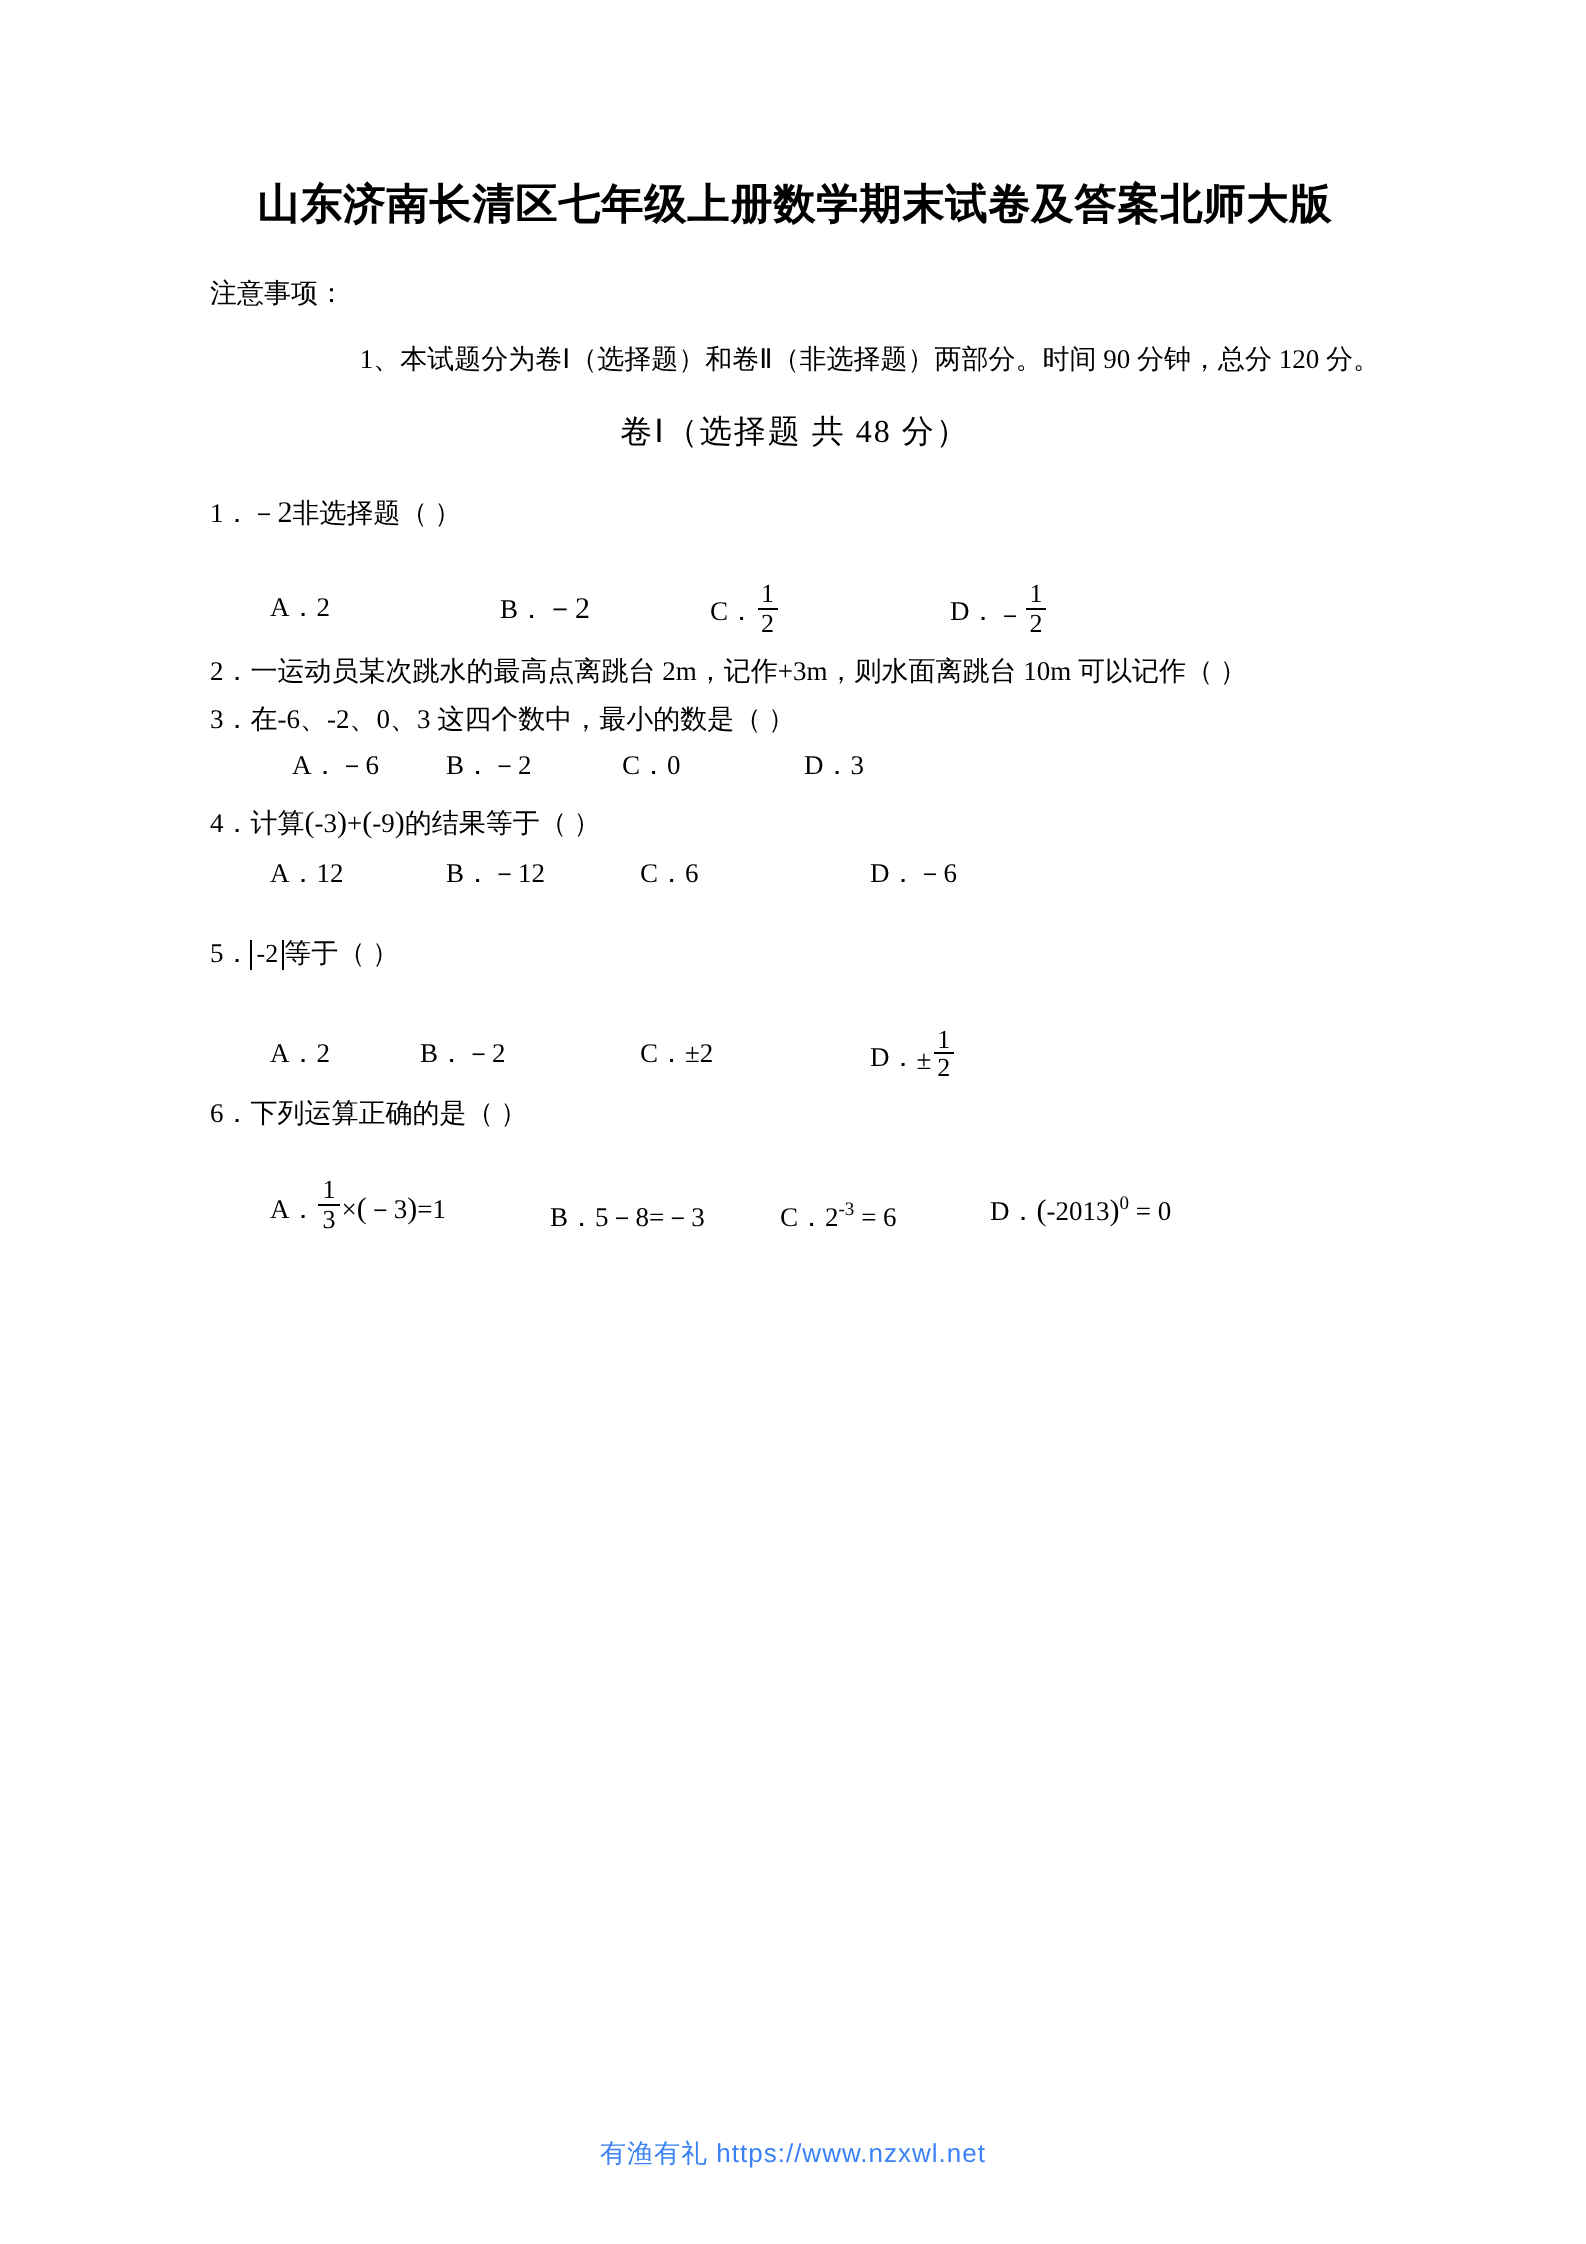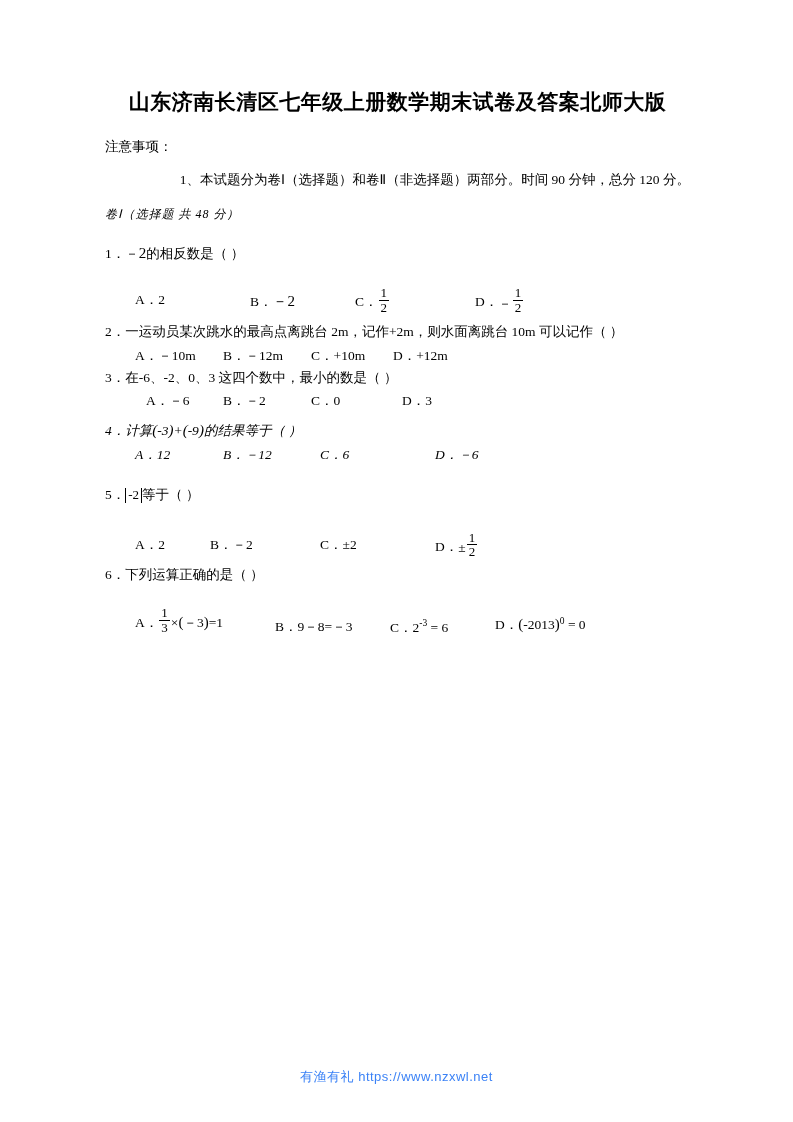--- a/index.html
+++ b/index.html
@@ -40,24 +40,24 @@
     font-size: 13.5px;
     margin: 0 0 14px 0;
   }
   .notice-line {
     font-size: 13.5px;
     margin: 0 0 16px 0;
     line-height: 1.5;
     text-align: right;
   }
   .section-head {
-    font-size: 12px;
+    font-size: 16px;
+    text-align: center;
     margin: 10px 0 18px 0;
     letter-spacing: 1px;
-    font-style: italic;
   }
   .q {
     font-size: 13.5px;
     line-height: 1.6;
     margin: 0 0 4px 0;
     position: relative;
   }
   .q-stem {
     display: block;
     margin-bottom: 2px;
@@ -134,55 +134,41 @@
 
     <h1 class="doc-title">山东济南长清区七年级上册数学期末试卷及答案北师大版</h1>
 
     <p class="notice-head">注意事项：</p>
     <p class="notice-line">1、本试题分为卷Ⅰ（选择题）和卷Ⅱ（非选择题）两部分。时间 90 分钟，总分 120 分。</p>
 
     <p class="section-head">卷Ⅰ（选择题  共 48 分）</p>
 
     <div class="q" style="margin-bottom:10px;">
       <span class="q-stem">
-        <span>1．</span><span>－</span><span class="big">2</span><span>的相反数是（      ）</span>
+        <span>1．</span><span>－</span><span class="big">2</span><span>非选择题（      ）</span>
       </span>
       <span class="opts q1-opts" style="display:block; height:44px; position:relative;">
         <span style="position:absolute; left:30px; top:22px;">
           <span>A．</span><span>2</span>
         </span>
         <span style="position:absolute; left:145px; top:22px;">
           <span>B．</span><span class="big">－2</span>
         </span>
         <span style="position:absolute; left:250px; top:22px;">
           <span>C．</span><span class="fracwrap"><span class="frac"><span class="num">1</span><span class="den">2</span></span></span>
         </span>
         <span style="position:absolute; left:370px; top:22px;">
           <span>D．</span><span class="inline-mid">－</span><span class="fracwrap"><span class="frac"><span class="num">1</span><span class="den">2</span></span></span>
         </span>
       </span>
     </div>
 
     <div class="q" style="margin-bottom:2px;">
       <span class="q-stem">
-        <span>2．</span><span>一运动员某次跳水的最高点离跳台 2m，记作+2m，则水面离跳台 10m 可以记作（      ）</span>
-      </span>
-      <span class="opts" style="position:relative; display:block; height:20px;">
-        <span style="position:absolute; left:30px;">
-          <span>A．</span><span>－10m</span>
-        </span>
-        <span style="position:absolute; left:118px;">
-          <span>B．</span><span>－12m</span>
-        </span>
-        <span style="position:absolute; left:206px;">
-          <span>C．</span><span>+10m</span>
-        </span>
-        <span style="position:absolute; left:288px;">
-          <span>D．</span><span>+12m</span>
-        </span>
+        <span>2．</span><span>一运动员某次跳水的最高点离跳台 2m，记作+3m，则水面离跳台 10m 可以记作（      ）</span>
       </span>
     </div>
 
     <div class="q" style="margin-bottom:4px;">
       <span class="q-stem">
         <span>3．</span><span>在-6、-2、0、3 这四个数中，最小的数是（      ）</span>
       </span>
       <span class="opts" style="position:relative; display:block; height:20px;">
         <span style="position:absolute; left:41px;">
           <span>A．</span><span>－6</span>
@@ -192,21 +178,21 @@
         </span>
         <span style="position:absolute; left:206px;">
           <span>C．</span><span>0</span>
         </span>
         <span style="position:absolute; left:297px;text-align:right;">
           <span>D．</span><span>3</span>
         </span>
       </span>
     </div>
 
-    <div class="q" style="margin-bottom:20px; margin-top:8px;font-style:italic;">
+    <div class="q" style="margin-bottom:20px; margin-top:8px;">
       <span class="q-stem">
         <span>4．</span><span>计算</span><span class="mathit"><span class="paren">(</span>-3<span class="paren">)</span>+<span class="paren">(</span>-9<span class="paren">)</span></span><span>的结果等于（      ）</span>
       </span>
       <span class="opts" style="position:relative; display:block; height:20px;">
         <span style="position:absolute; left:30px;">
           <span>A．</span><span>12</span>
         </span>
         <span style="position:absolute; left:118px;">
           <span>B．</span><span>－12</span>
         </span>
@@ -241,21 +227,21 @@
 
     <div class="q" style="margin-top:6px;">
       <span class="q-stem">
         <span>6．</span><span>下列运算正确的是（      ）</span>
       </span>
       <span class="opts" style="position:relative; display:block; height:52px;">
         <span style="position:absolute; left:30px; top:22px;">
           <span>A．</span><span class="fracwrap"><span class="frac"><span class="num">1</span><span class="den">3</span></span></span><span>×</span><span class="paren">(</span><span>－3</span><span class="paren">)</span><span>=1</span>
         </span>
         <span style="position:absolute; left:170px; top:28px;">
-          <span>B．</span><span>9－8=－3</span>
+          <span>B．</span><span>5－8=－3</span>
         </span>
         <span style="position:absolute; left:285px; top:28px;">
           <span>C．</span><span>2</span><span class="sup">-3</span><span> = 6</span>
         </span>
         <span style="position:absolute; left:390px; top:24px;">
           <span>D．</span><span class="paren">(</span><span>-2013</span><span class="paren">)</span><span class="sup">0</span><span> = 0</span>
         </span>
       </span>
     </div>
 

